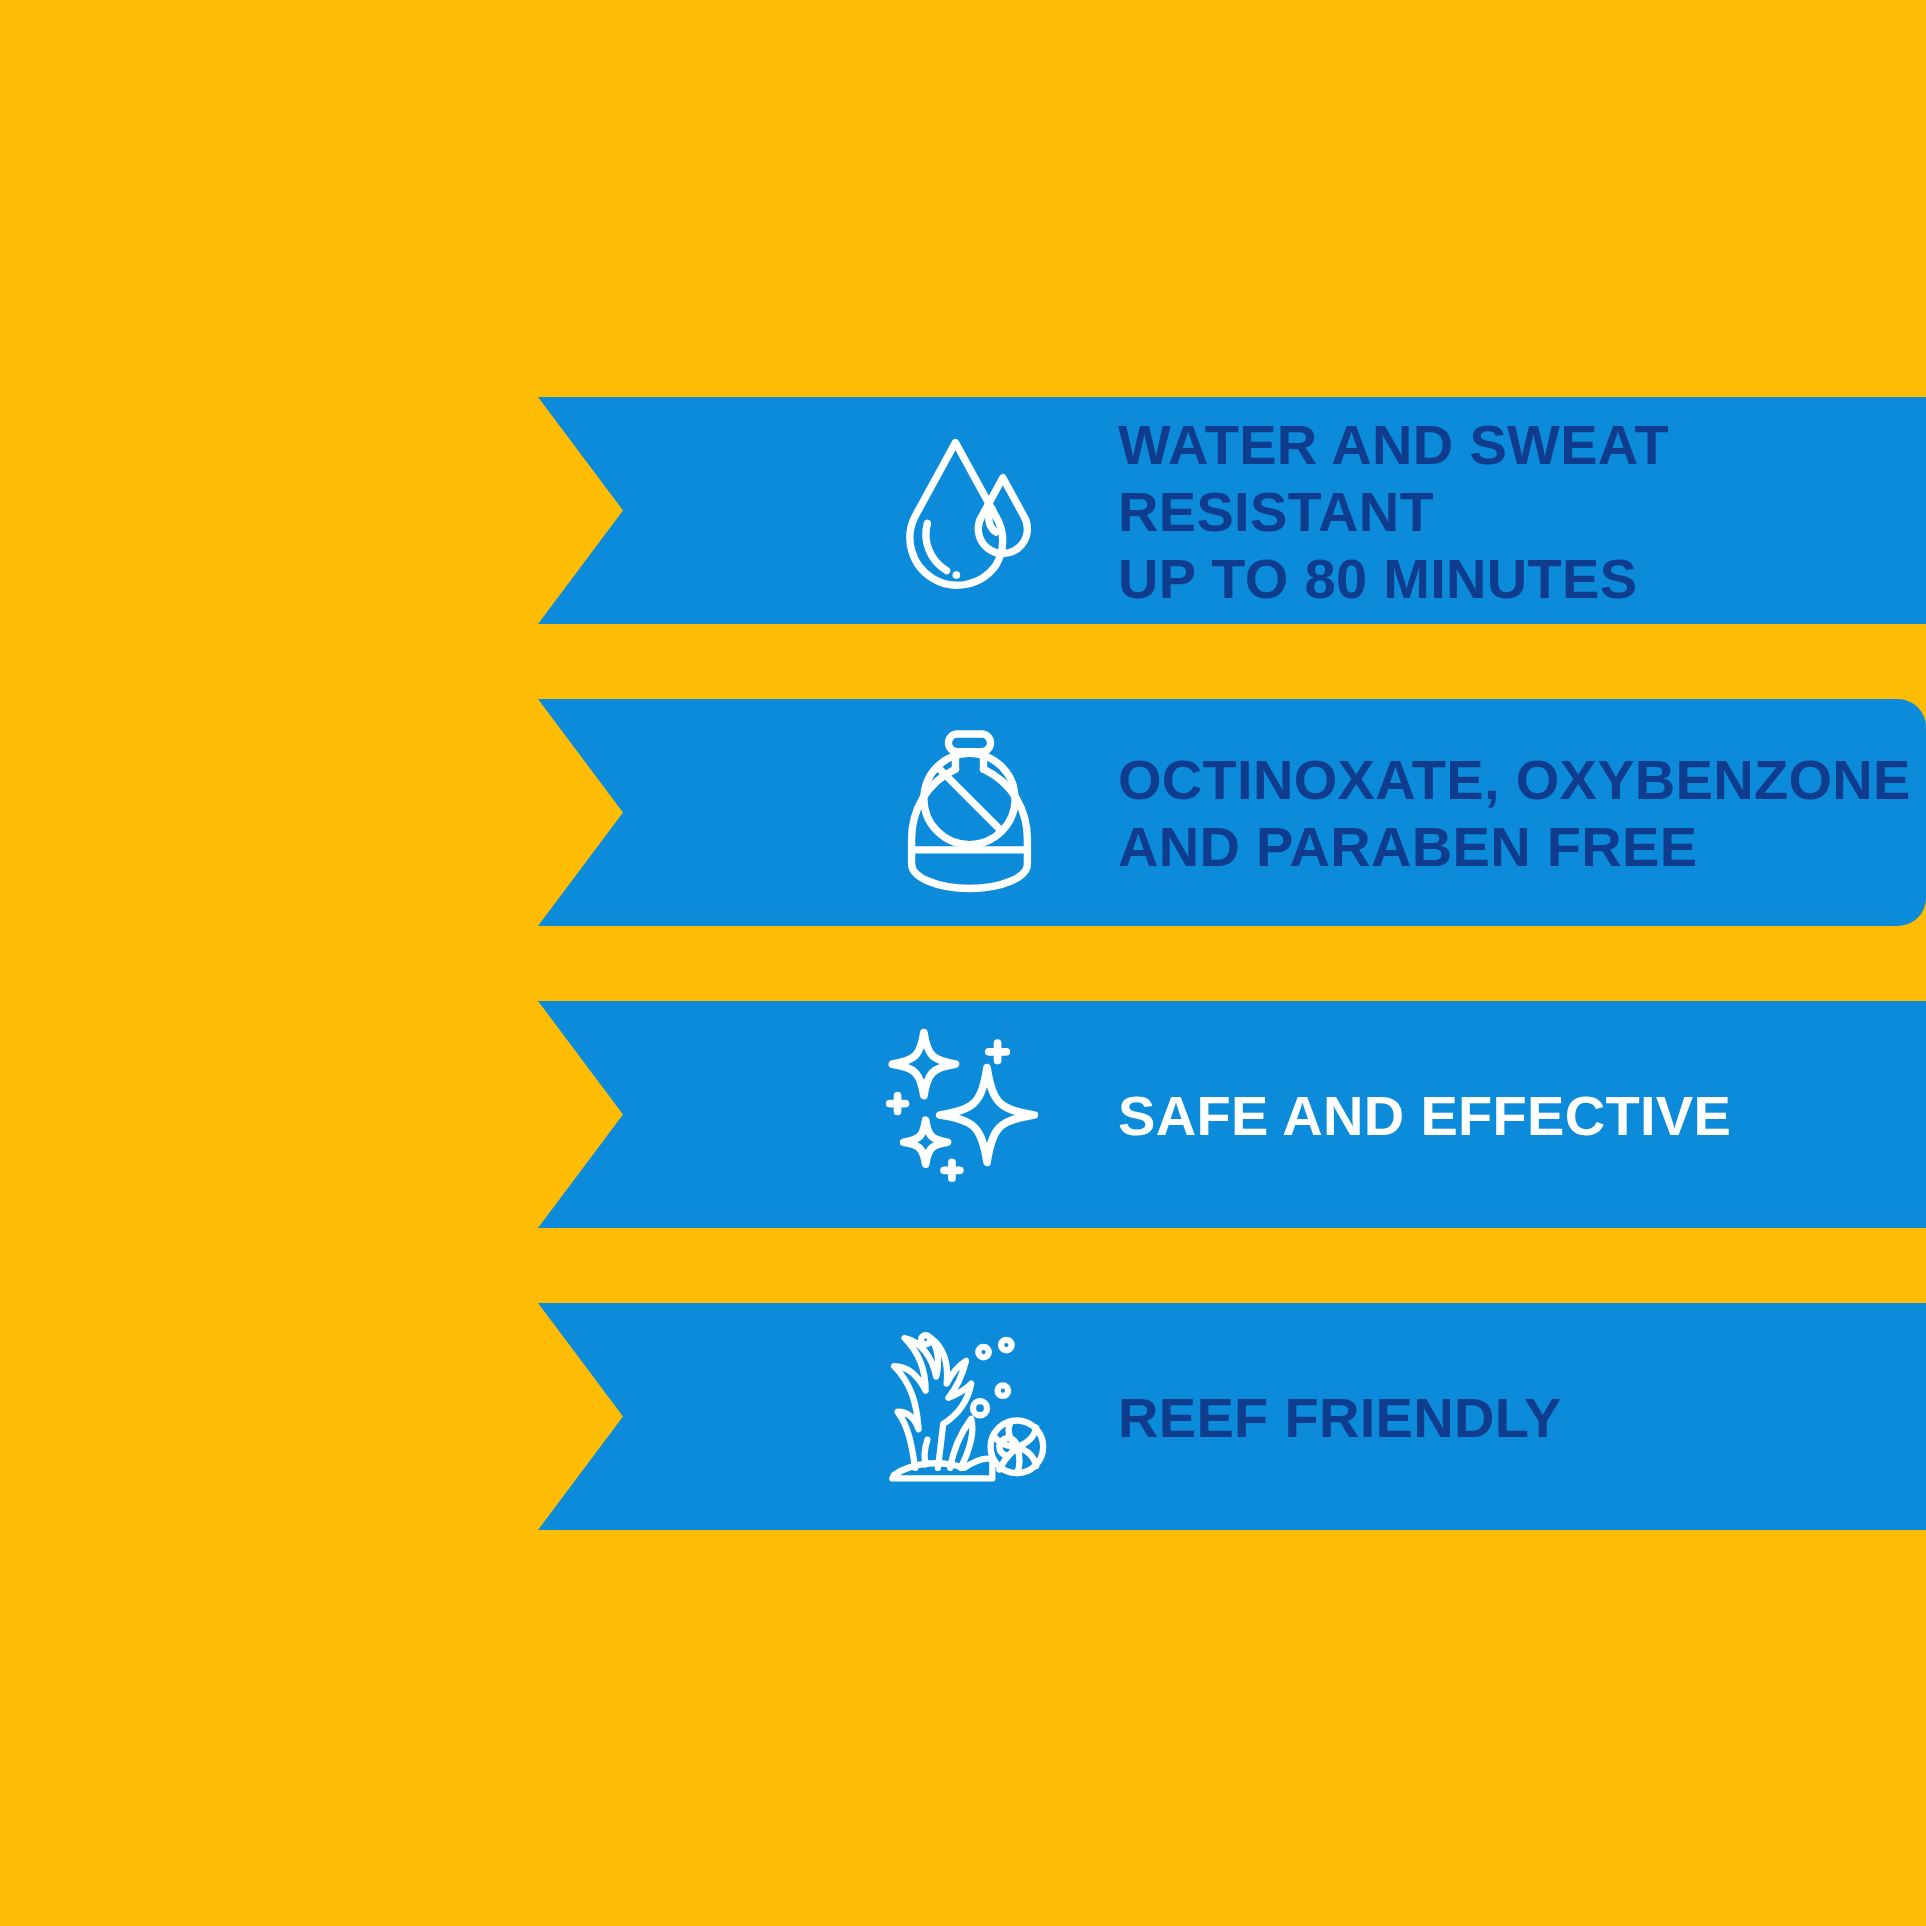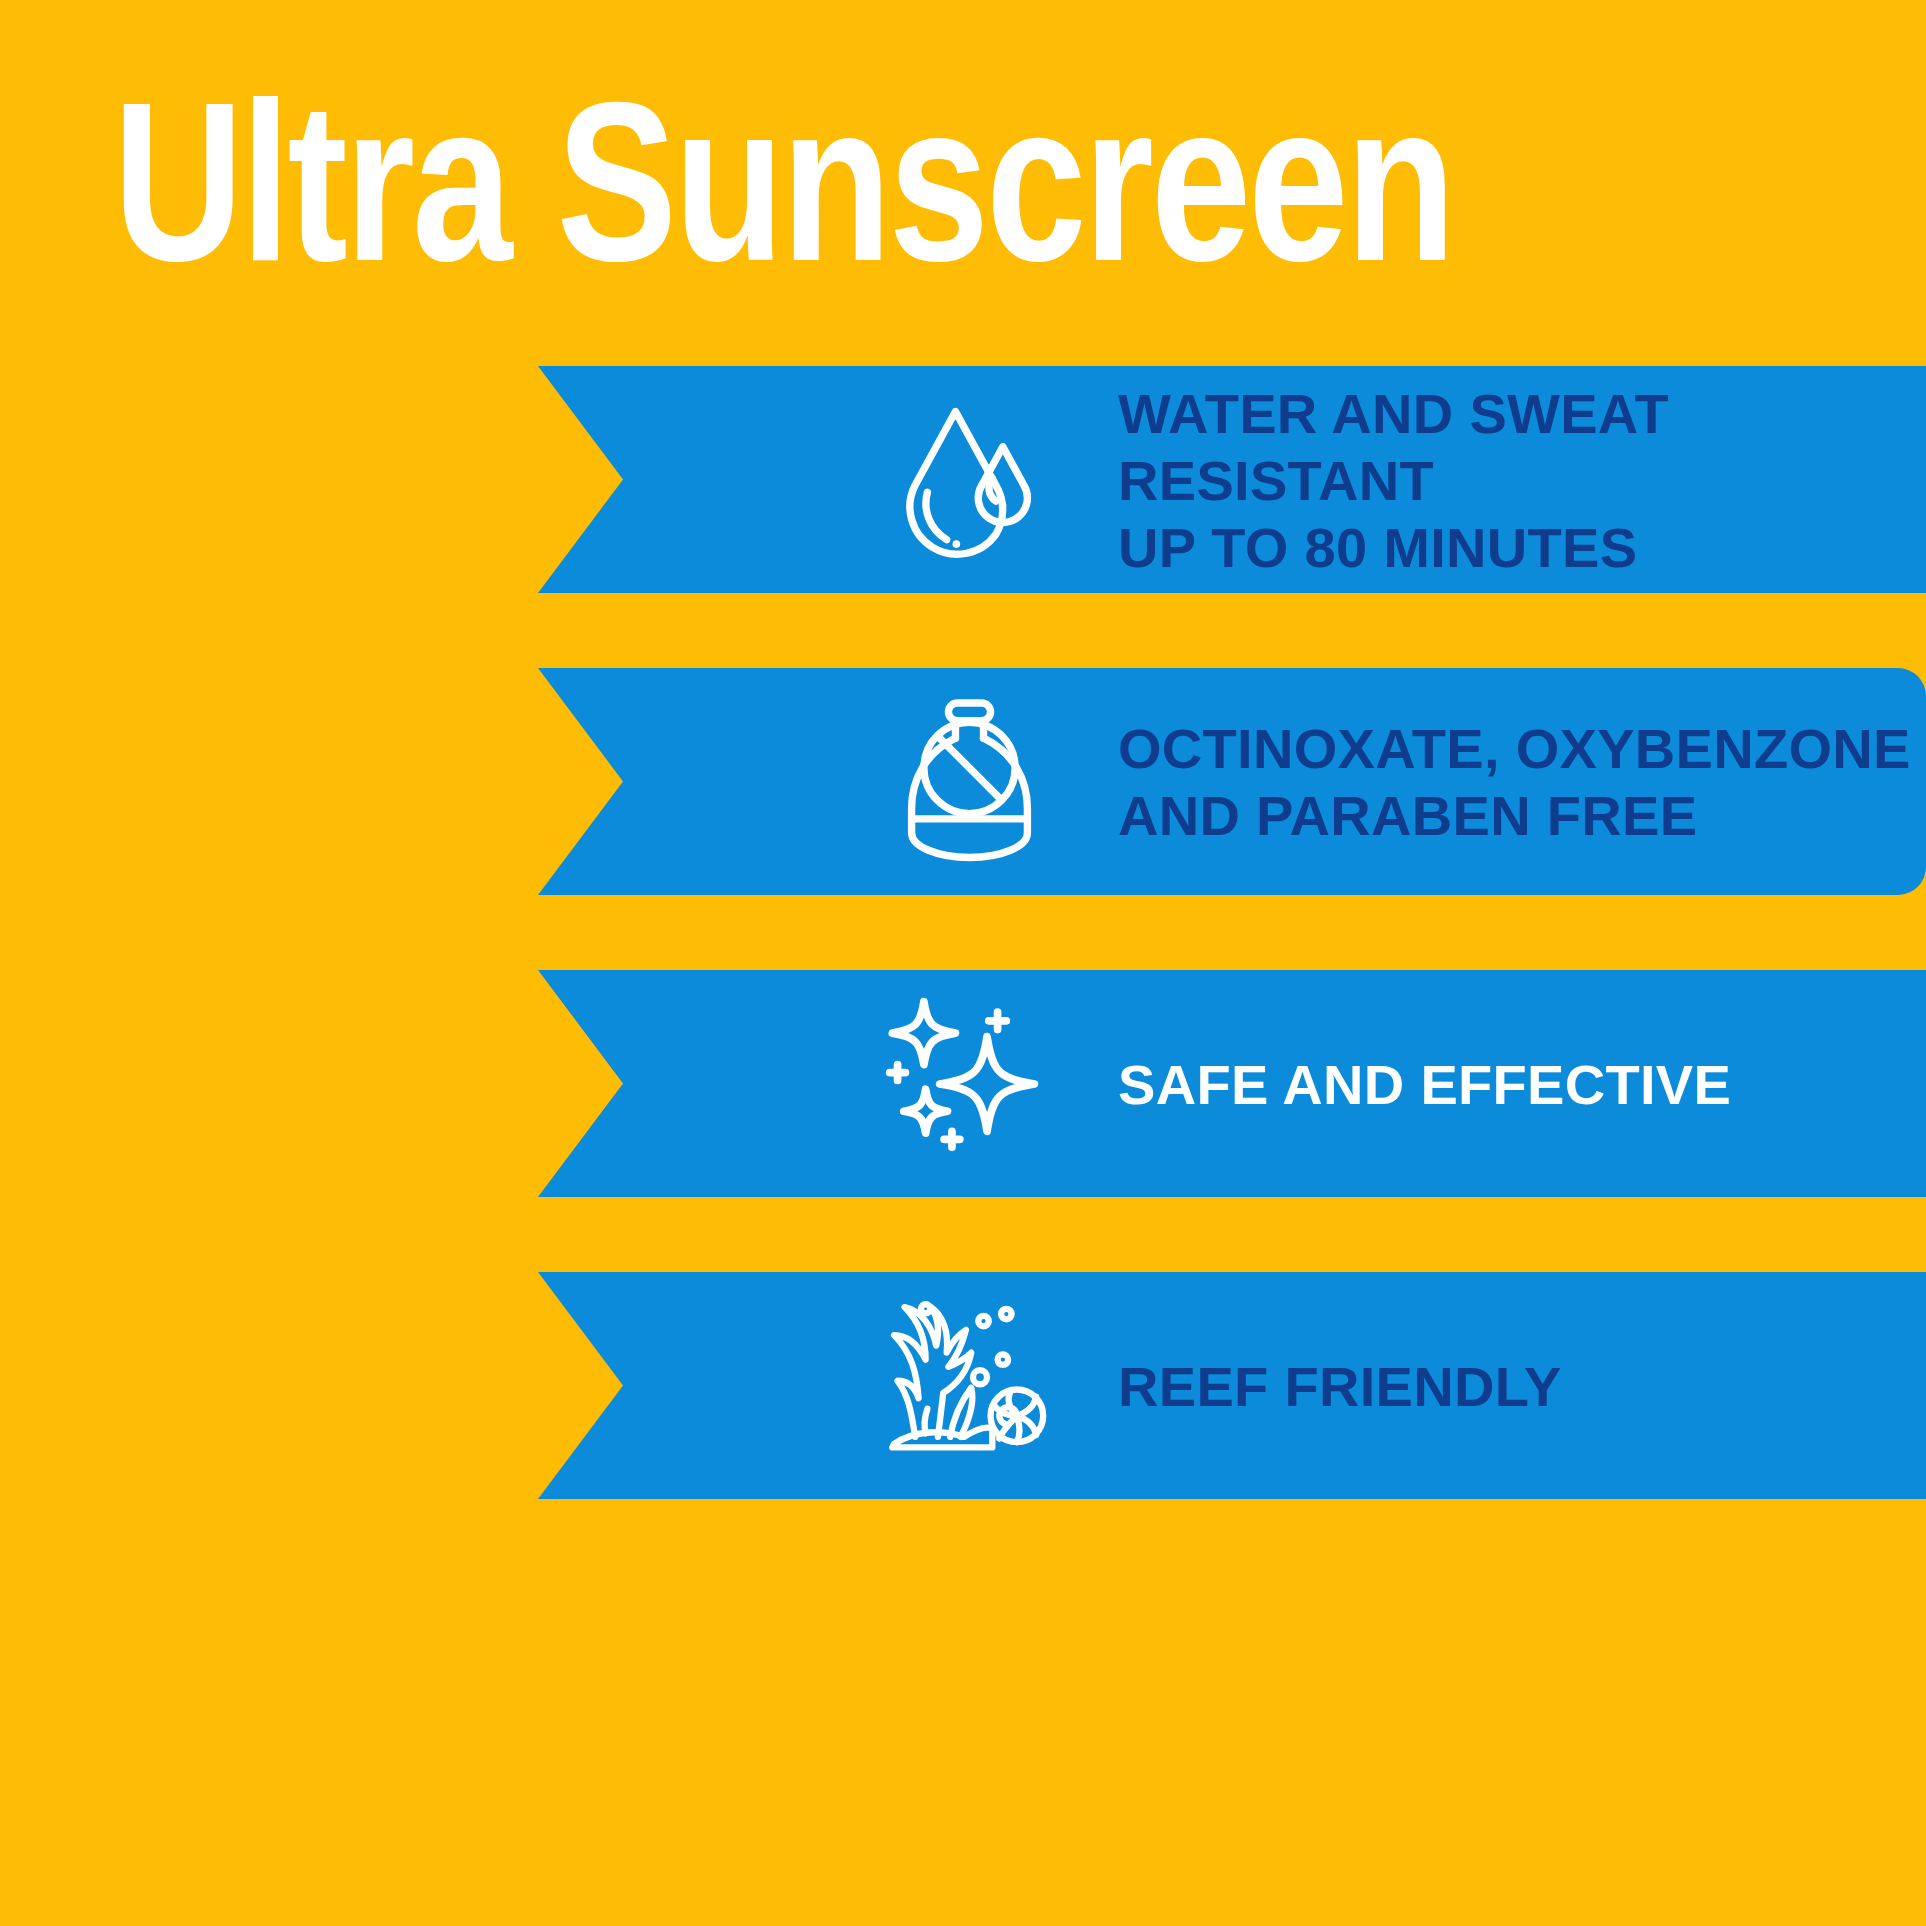--- a/index.html
+++ b/index.html
@@ -39,21 +39,21 @@
     letter-spacing: -3.9px;
     transform: scaleX(0.80);
     transform-origin: left top;
     white-space: nowrap;
   }
 
   
   .banners {
     position: absolute;
     left: 0;
-    top: 366px;
+    top: 397px;
     width: 1752px;
   }
 
   .banner {
     position: relative;
     width: 1926px;
     background: #0B8BD9;
     
     clip-path: polygon(
       538px 0,
@@ -108,23 +108,20 @@
   .b2 { height: 227px; margin-top: 75px; border-radius: 28px; }
   .b3 { height: 227px; margin-top: 75px; }
   .b4 { height: 227px; margin-top: 75px; }
   .b5 { height: 227px; margin-top: 75px; }
 </style>
 </head>
 <body style="background: rgb(255, 188, 4);">
 
 <div id="poster" style="background: rgb(255, 188, 4);">
 
-  <div class="title-wrap">
-    <h1 class="poster-title">Ultra Sunscreen</h1>
-  </div>
 
   <div class="banners">
 
     <div class="banner b1" style="background: rgb(11, 139, 217);">
       <span class="banner-icon">
         <svg viewBox="0 0 110 110" fill="none" stroke="#FFFFFF" stroke-width="4.2" stroke-linecap="round" stroke-linejoin="round">
           <path d="M47 16 L24 58 A27 27 0 0 0 70 86 A27 27 0 0 0 70 58 Z"></path>
           <path d="M74 36 L62 58 A14 14 0 1 0 86 58 Z"></path>
           <path d="M31 62 A24 24 0 0 0 42 89"></path>
           <circle cx="47.5" cy="91.5" r="2.2" fill="#FFFFFF" stroke="none"></circle>

